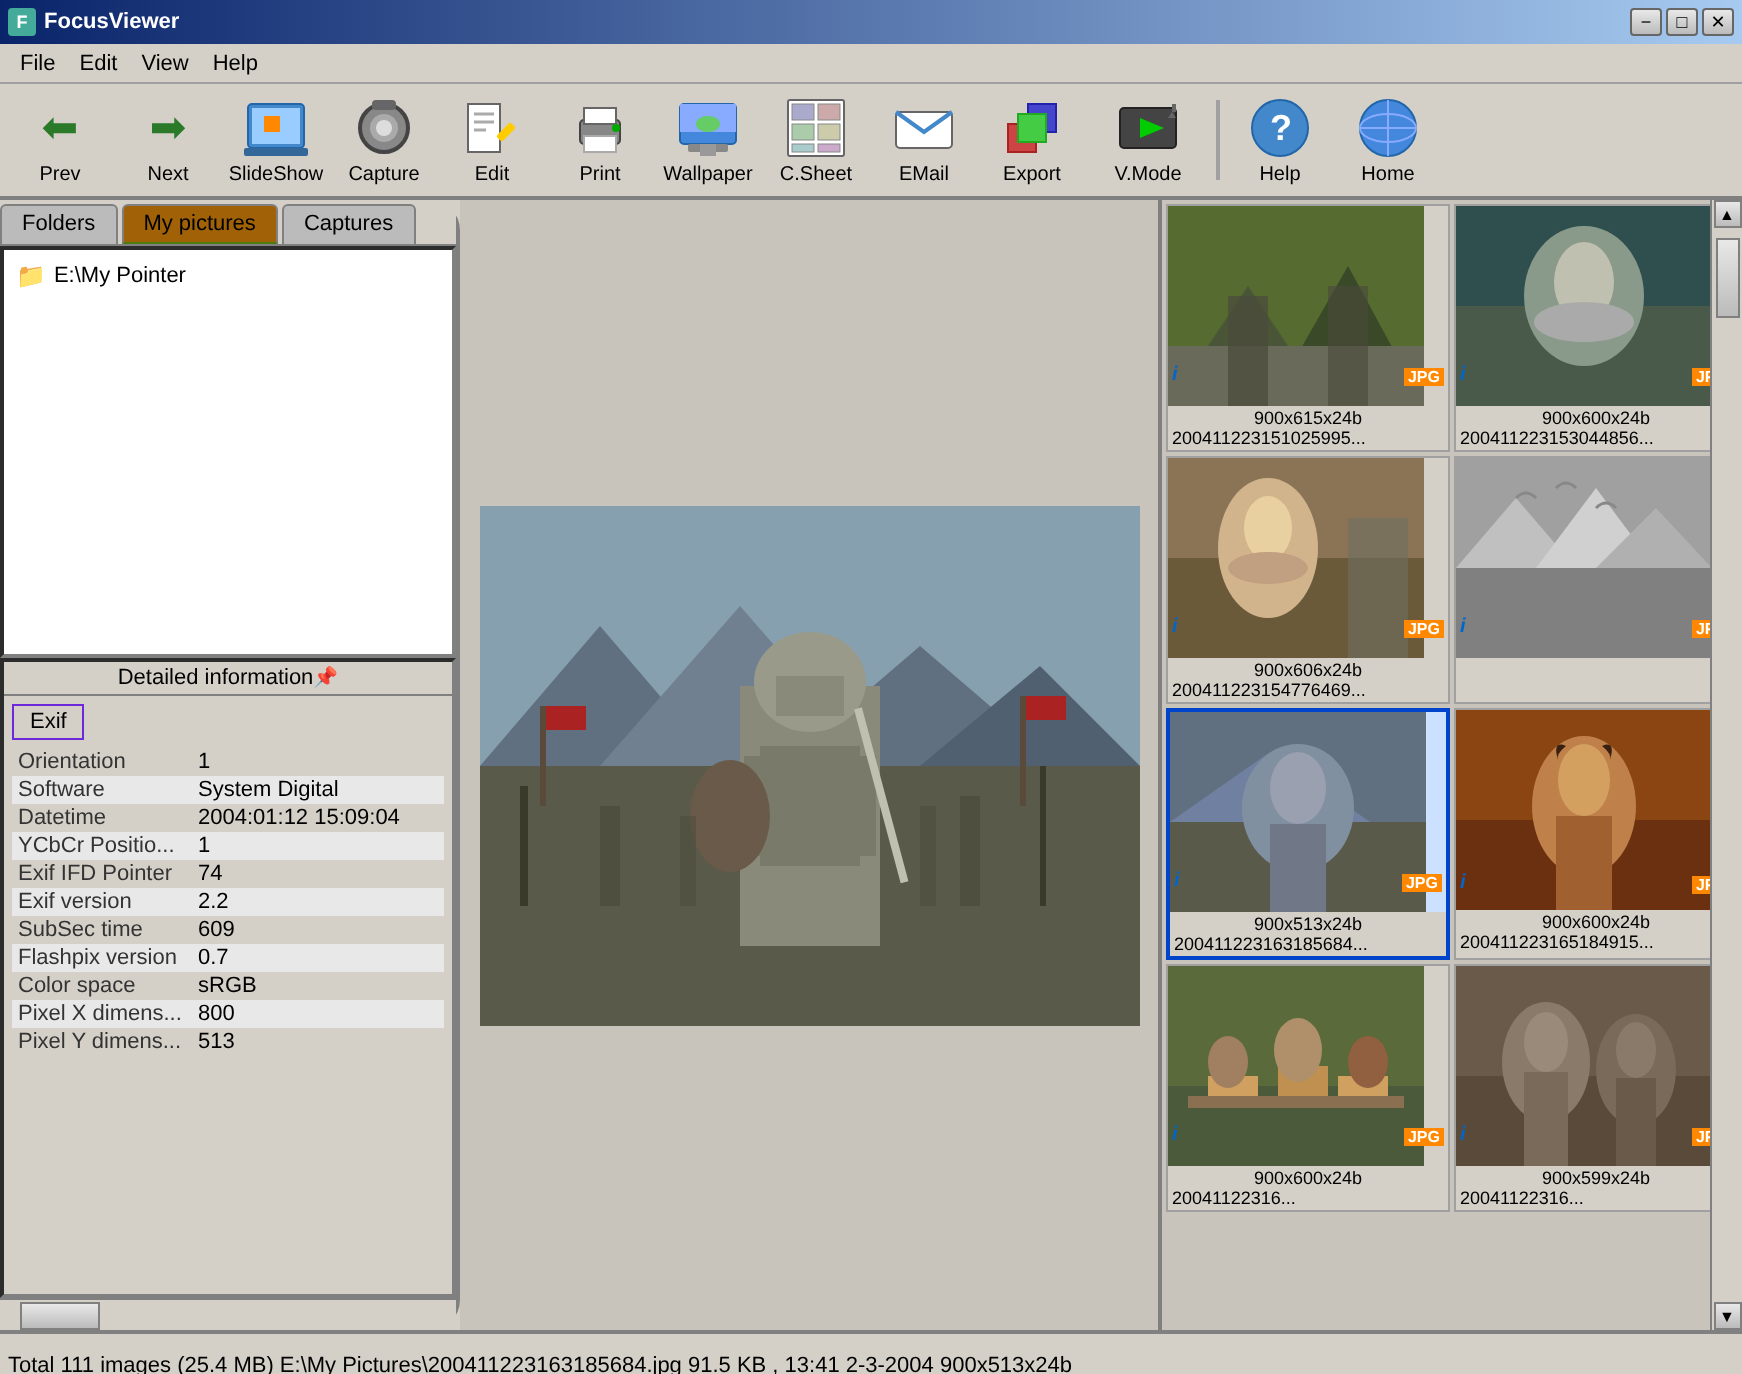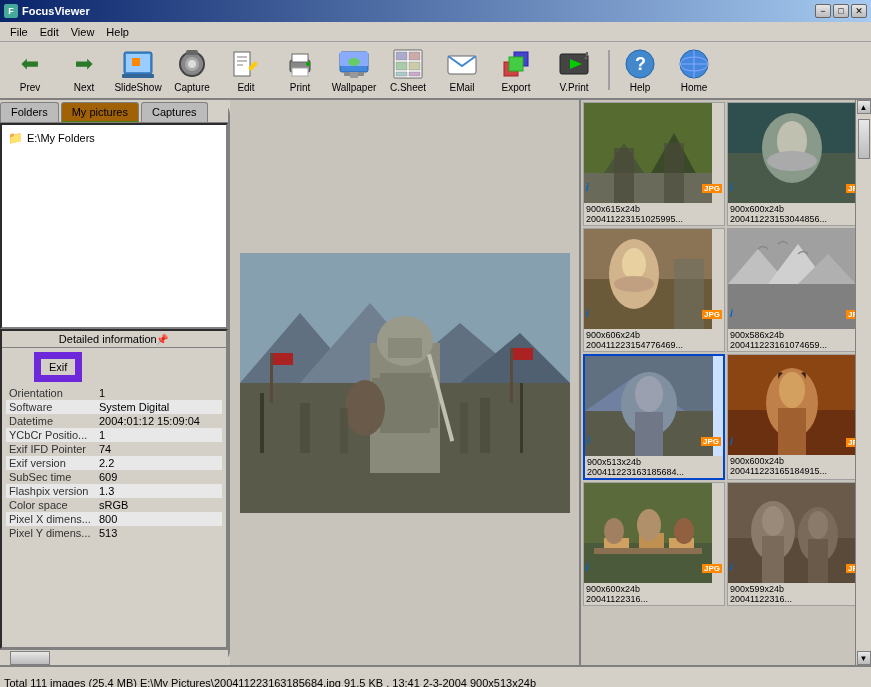--- a/index.html
+++ b/index.html
@@ -137,26 +137,25 @@
       display: flex;
       justify-content: center;
       align-items: center;
       padding: 2px 4px;
       border-bottom: 1px solid #808080;
     }
     #exif-tab-container { padding: 4px; }
     .exif-tab {
       display: inline-block;
       padding: 2px 8px;
-      border: 7px solid #6d28d9;
+      border: 1px solid #6d28d9;
       background: #d4d0c8;
       font-size: 11px;
       cursor: pointer;
       margin-bottom: 4px;
-      margin-left: 28px;
     }
     #exif-table { width: 100%; border-collapse: collapse; }
     #exif-table td { padding: 1px 3px; font-size: 11px; border: none; }
     #exif-table tr:nth-child(even) { background: #e8e8e8; }
     .exif-key { color: #333; width: 90px; }
     .exif-val { color: #000; }
 
     
     #detail-scrollbar {
       height: 16px;
@@ -229,21 +228,21 @@
       display: block;
     }
     .thumb-info {
       font-size: 9px;
       padding: 1px 2px;
       color: #000;
       background: #d4d0c8;
     }
     .thumb-info-line {
       display: flex;
-      justify-content: flex-start;
+      justify-content: center;
     }
     .jpg-badge {
       position: absolute;
       bottom: 32px;
       right: 2px;
       background: #ff8800;
       color: white;
       font-size: 8px;
       padding: 0 2px;
       font-weight: bold;
@@ -396,21 +395,21 @@
   </button>
   <button class="tool-btn" style="width:60px;">
     <div class="tool-icon">
       <svg width="32" height="32" viewBox="0 0 32 32">
         <rect x="2" y="6" width="28" height="20" rx="2" fill="#444" stroke="#222" stroke-width="1"></rect>
         <polygon points="12,11 24,16 12,21" fill="#00cc00"></polygon>
         <rect x="28" y="4" width="2" height="4" fill="#666"></rect>
         <polygon points="28,8 30,11 26,11" fill="#666"></polygon>
       </svg>
     </div>
-    <span>V.Print</span>
+    <span>V.Mode</span>
   </button>
   <div class="toolbar-separator"></div>
   <button class="tool-btn">
     <div class="tool-icon">
       <svg width="32" height="32" viewBox="0 0 32 32">
         <circle cx="16" cy="16" r="14" fill="#4488cc" stroke="#2266aa" stroke-width="1"></circle>
         <text x="11" y="22" font-size="18" font-weight="bold" fill="white">?</text>
       </svg>
     </div>
     <span>Help</span>
@@ -434,21 +433,21 @@
 
     <div id="tabs">
       <div class="tab">Folders</div>
       <div class="tab active">My pictures</div>
       <div class="tab">Captures</div>
     </div>
 
     <div id="file-tree">
       <div class="tree-item">
         <span class="folder-icon">📁</span>
-        <span>E:\My Folders</span>
+        <span>E:\My Pointer</span>
       </div>
     </div>
 
     <div id="detail-panel">
       <div id="detail-header">
         <span>Detailed information</span>
         <span style="font-size:10px;">📌</span>
       </div>
       <div id="exif-tab-container">
         <div class="exif-tab">Exif</div>
@@ -477,21 +476,21 @@
               <tr>
                 <td class="exif-key">Exif version</td>
                 <td class="exif-val">2.2</td>
               </tr>
               <tr>
                 <td class="exif-key">SubSec time</td>
                 <td class="exif-val">609</td>
               </tr>
               <tr>
                 <td class="exif-key">Flashpix version</td>
-                <td class="exif-val">1.3</td>
+                <td class="exif-val">0.7</td>
               </tr>
               <tr>
                 <td class="exif-key">Color space</td>
                 <td class="exif-val">sRGB</td>
               </tr>
               <tr>
                 <td class="exif-key">Pixel X dimens...</td>
                 <td class="exif-val">800</td>
               </tr>
               <tr>
@@ -620,26 +619,20 @@
           <polygon points="0,55 30,20 60,55" fill="#c0c0c0"></polygon>
           <polygon points="40,55 70,15 100,55" fill="#d0d0d0"></polygon>
           <polygon points="70,55 100,25 128,55" fill="#b0b0b0"></polygon>
 
           <path d="M30,20 Q35,15 40,20" fill="none" stroke="#888" stroke-width="1.5"></path>
           <path d="M50,15 Q55,10 60,15" fill="none" stroke="#888" stroke-width="1.5"></path>
           <path d="M70,25 Q75,20 80,25" fill="none" stroke="#888" stroke-width="1.5"></path>
         </svg>
         <span class="info-icon">i</span>
         <span class="jpg-badge">JPG</span>
-        <div class="thumb-info">
-          <div class="thumb-info-line">
-            <span>900x586x24b</span>
-          </div>
-          <div>200411223161074659...</div>
-        </div>
       </div>
 
       <div class="thumb-item selected">
         <svg class="thumb-img" viewBox="0 0 128 100">
           <rect width="128" height="100" fill="#607080"></rect>
           <rect x="0" y="55" width="128" height="45" fill="#5a5a4a"></rect>
           <polygon points="0,55 50,20 100,55" fill="#7080a0"></polygon>
           <ellipse cx="64" cy="48" rx="28" ry="32" fill="#8090a0"></ellipse>
           <ellipse cx="64" cy="38" rx="14" ry="18" fill="#9aa0b0"></ellipse>
           <rect x="50" y="56" width="28" height="44" fill="#707888"></rect>

